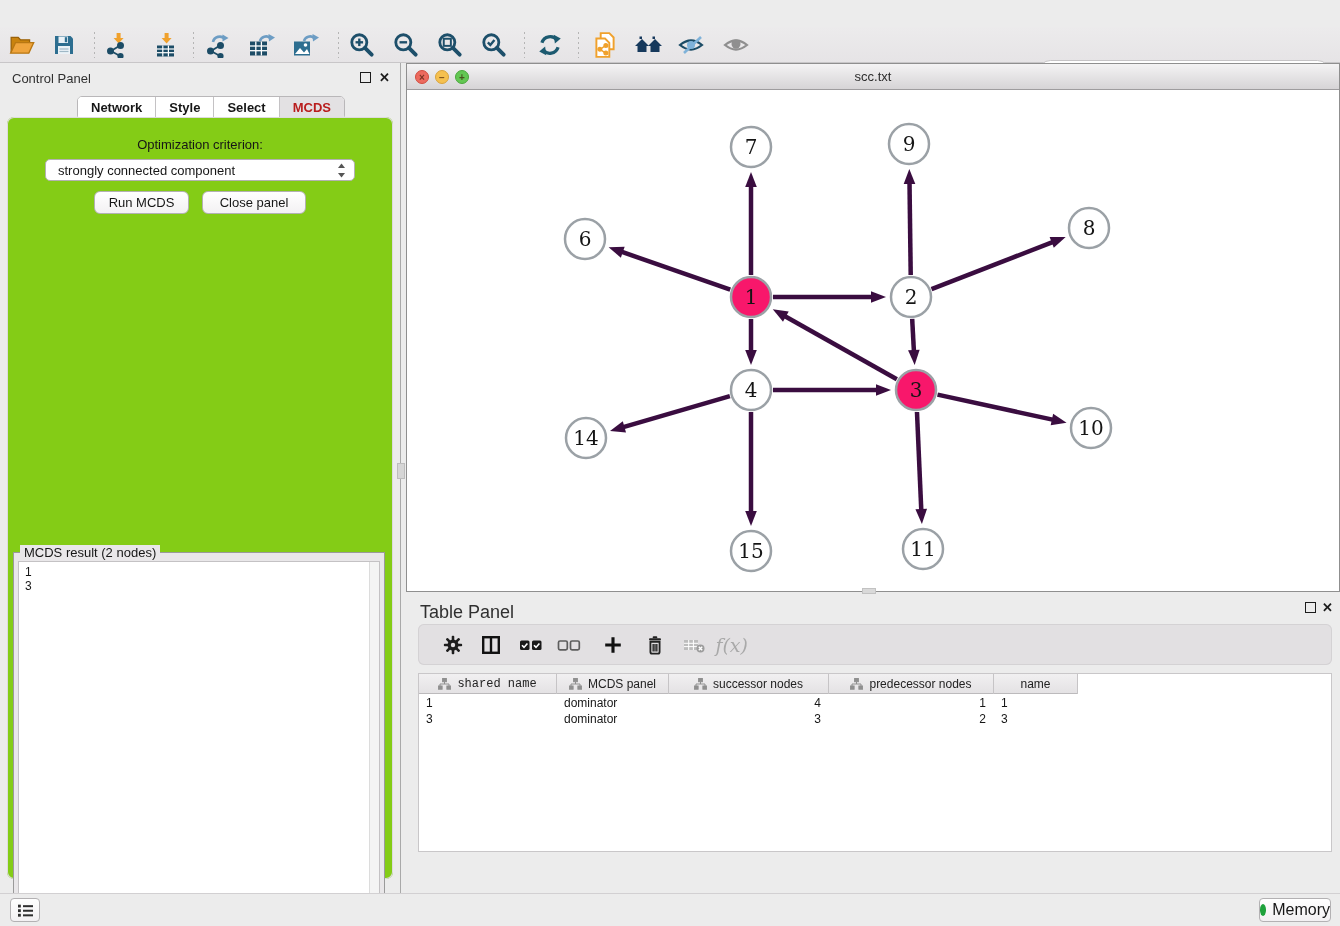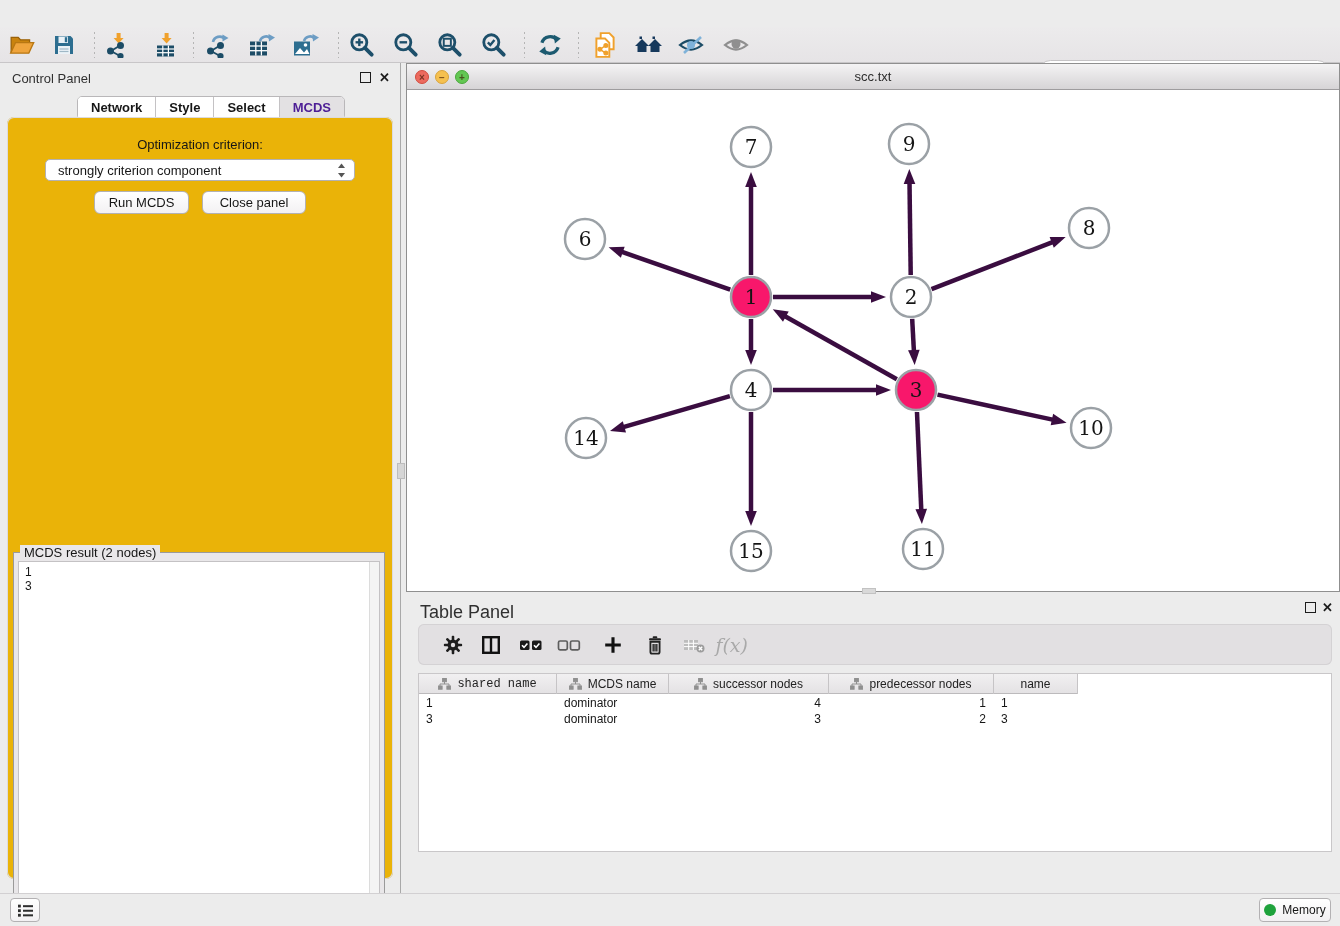--- a/index.html
+++ b/index.html
@@ -34,25 +34,25 @@
   .cpanel-head { position:absolute; left:0; top:0; width:100%; height:30px; }
   .cpanel-title { position:absolute; left:12px; top:8px; font-size:13px; color:#303030; }
   .panel-float { position:absolute; width:11px; height:11px; border:1.6px solid #1c1c1c; top:9px; }
   .panel-close { position:absolute; top:7px; font-size:13px; font-weight:bold; color:#1c1c1c; }
 
   .seg-tabs { display:flex; position:absolute; border:1px solid #b9b7b9; border-radius:5px;
     overflow:hidden; background:#fff; }
   .seg-tab { font-size:13px; font-weight:600; color:#161616; background:#fff;
     padding:3px 13px 4px; border-left:1px solid #c4c2c4; white-space:nowrap; }
   .seg-tab:first-child { border-left:none; }
-  .seg-tab.active { background:#e3e1e3; color:#4c1d95; }
+  .seg-tab.active { background:#e3e1e3; color:#b91c1c; }
   .ctabs { left:77px; top:33px; }
 
   .cpanel-body { position:absolute; left:7px; top:54px; width:386px; height:762px;
-    background:#eab308; border-radius:7px; box-shadow:0 0 0 1px #dddbdd inset; }
+    background:#84cc16; border-radius:7px; box-shadow:0 0 0 1px #dddbdd inset; }
   .opt-label { position:absolute; left:0; width:100%; top:20px; text-align:center;
     font-size:13px; color:#161616; }
   .dropdown { position:absolute; left:38px; top:42px; width:310px; height:22px; background:#fff;
     border:1px solid #b3b1b3; border-radius:5px; display:flex; align-items:center;
     padding:0 8px 0 12px; font-size:13px; color:#161616; }
   .dropdown .dd-label { flex:1; }
   .btn { position:absolute; height:23px; background:linear-gradient(#ffffff,#f3f1f3);
     border:1px solid #b3b1b3; border-radius:6px; font-size:13px; color:#161616;
     display:flex; align-items:center; justify-content:center; }
 
@@ -103,21 +103,21 @@
   .trow { position:absolute; left:0; height:16px; display:flex; font-size:12px; color:#161616; }
   .td { padding:1px 8px 0 7px; white-space:nowrap; overflow:hidden; }
 
   .ttabs { left:50%; transform:translateX(-50%); top:267px; }
 
   
   .statusbar { position:absolute; left:0; top:893px; width:1340px; height:33px;
     background:#ececec; border-top:1px solid #d2d0d2; }
   .sq-btn { position:absolute; background:linear-gradient(#fff,#f2f0f2); border:1px solid #b3b1b3;
     border-radius:4px; display:flex; align-items:center; justify-content:center; gap:6px; }
-  .mem-label { font-size:12px; color:#161616; }
+  .mem-label { font-size:16px; color:#161616; }
   .mem-dot { width:12px; height:12px; border-radius:50%; background:#1fa23c; }
 </style>
 </head>
 <body>
 
 <div class="app">
 
 
   <div class="toolbar">
     <div class="tbtn" style="left:5px">
@@ -289,21 +289,21 @@
     </div>
     <div class="seg-tabs ctabs" id="ctrl-tabs">
         <span class="seg-tab">Network</span>
         <span class="seg-tab">Style</span>
         <span class="seg-tab">Select</span>
         <span class="seg-tab active">MCDS</span>
       </div>
     <div class="cpanel-body">
       <div class="opt-label">Optimization criterion:</div>
       <div class="dropdown">
-        <span class="dd-label">strongly criterion component</span>
+        <span class="dd-label">strongly connected component</span>
         <svg width="9" height="15" viewBox="0 0 9 15">
             <path d="M4.5 0.5 L8 5 H1 Z" fill="#555"></path>
             <path d="M4.5 14.5 L1 10 H8 Z" fill="#555"></path>
           </svg>
       </div>
       <div class="btn" style="left:87px; top:74px; width:95px">Run MCDS</div>
       <div class="btn" style="left:195px; top:74px; width:104px">Close panel</div>
       <div class="resultbox">
         <span class="legend">MCDS result (2 nodes)</span>
         <div class="result-text">1
@@ -521,21 +521,21 @@
           </div>
           <div class="th" style="width: 112px;">
             <svg width="13" height="12" viewBox="0 0 13 12">
               <g fill="#8f8f8f" stroke="#8f8f8f">
                 <rect x="4.6" y="0.5" width="3.8" height="3.2"></rect>
                 <path d="M6.5 3.7 V6 M2 6 h9 M2 6 v2 M11 6 v2" fill="none" stroke-width="1"></path>
                 <rect x="0.3" y="8" width="3.8" height="3.2"></rect>
                 <rect x="8.9" y="8" width="3.8" height="3.2"></rect>
               </g>
             </svg>
-            <span>MCDS name</span>
+            <span>MCDS panel</span>
           </div>
           <div class="th" style="width: 160px;">
             <svg width="13" height="12" viewBox="0 0 13 12">
               <g fill="#8f8f8f" stroke="#8f8f8f">
                 <rect x="4.6" y="0.5" width="3.8" height="3.2"></rect>
                 <path d="M6.5 3.7 V6 M2 6 h9 M2 6 v2 M11 6 v2" fill="none" stroke-width="1"></path>
                 <rect x="0.3" y="8" width="3.8" height="3.2"></rect>
                 <rect x="8.9" y="8" width="3.8" height="3.2"></rect>
               </g>
             </svg>

